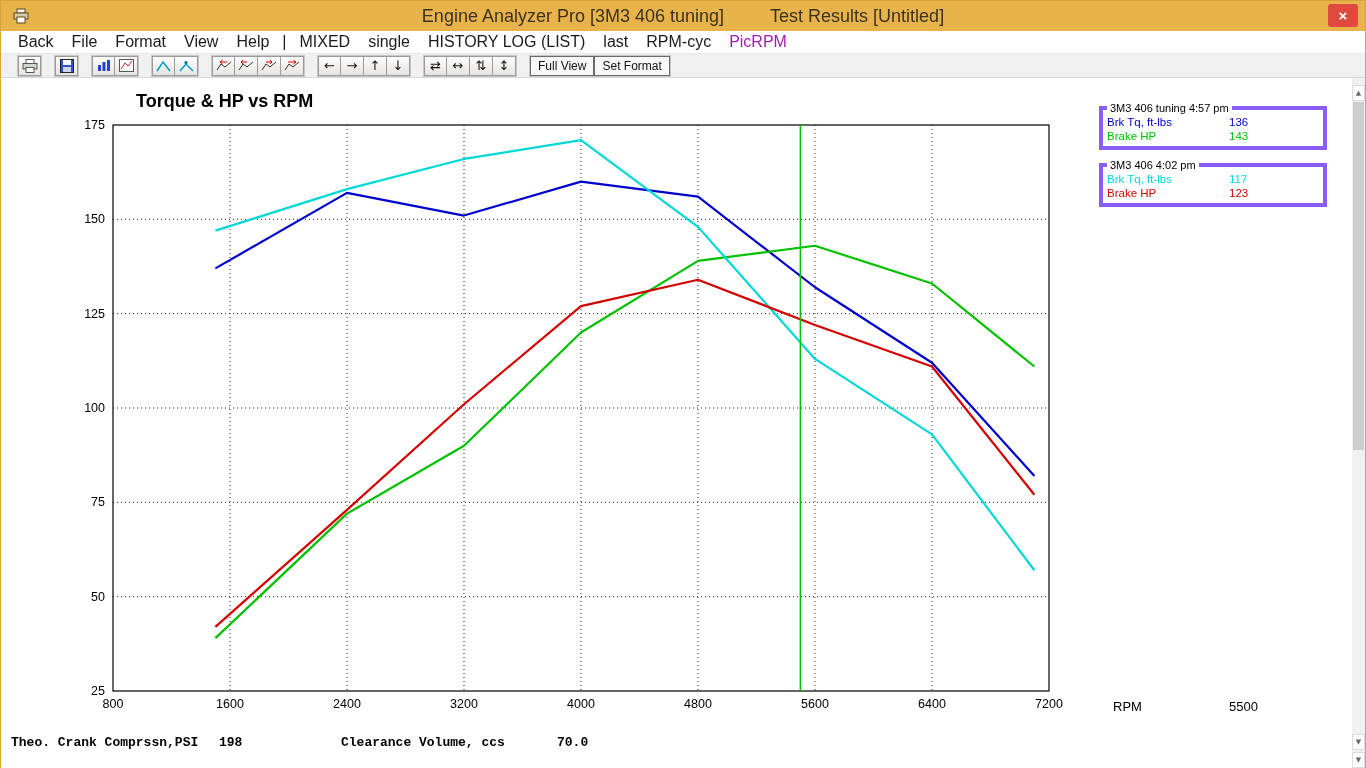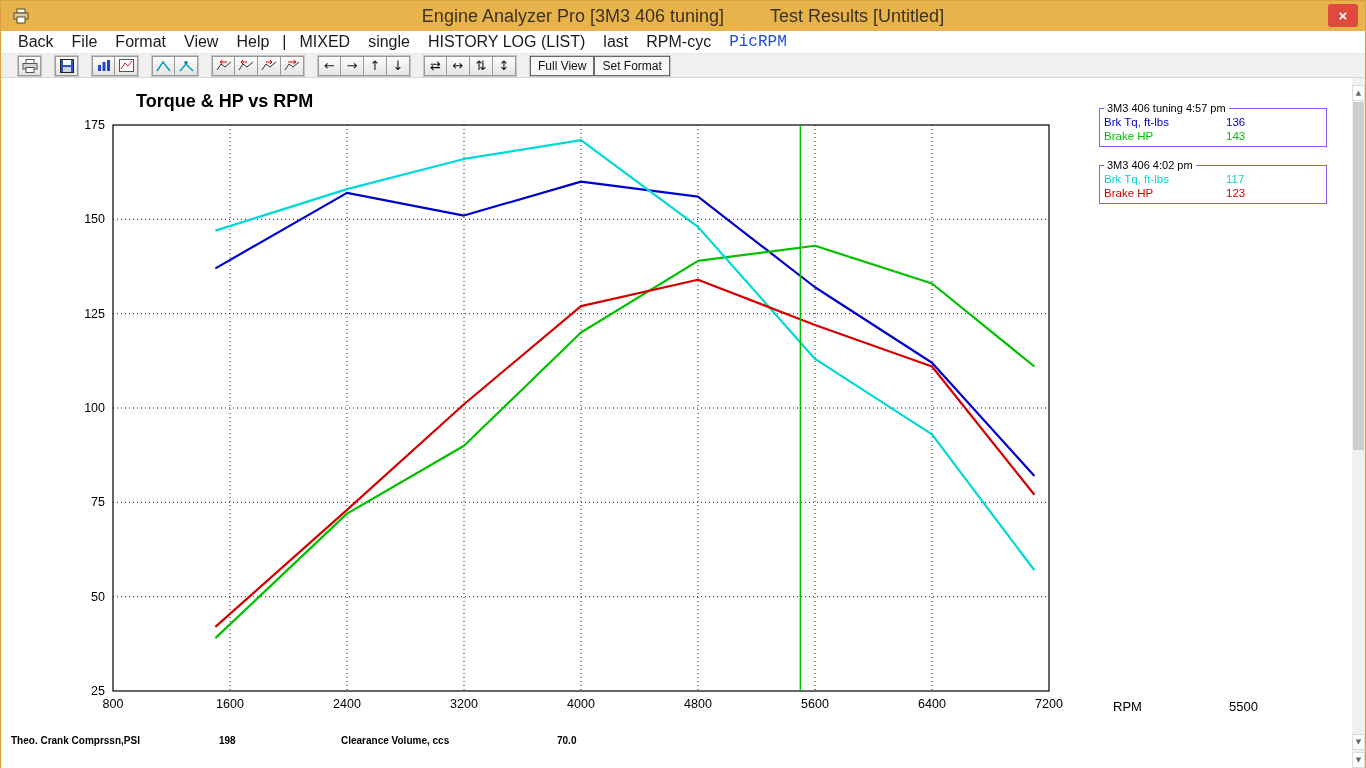--- a/index.html
+++ b/index.html
@@ -15,21 +15,21 @@
                   font-size:18px; color:#3c3222; }
   .close-btn { position:absolute; right:7px; top:3px; width:30px; height:23px; background:#e0493e;
                border-radius:3px; color:#fff; font-size:15px; font-weight:bold;
                display:flex; align-items:center; justify-content:center; cursor:default; }
 
   
   .menubar { height:23px; background:#fff; display:flex; align-items:center; padding-left:8px;
              font-size:16px; color:#1a1a1a; border-bottom:1px solid #e8e8e8; }
   .menu-item { padding:0 9px; height:100%; display:flex; align-items:center; }
   .menu-item.sep { padding:0 4px; }
-  .menu-item.disabled { color:#1d4ed8;font-family:Liberation Mono, monospace; }
+  .menu-item.disabled { color:#a21caf; }
 
   
   .toolbar { height:24px; background:#f0f0f0; display:flex; align-items:center; padding:2px 0 2px 16px;
              border-bottom:1px solid #d8d8d8; }
   .tgroup { display:flex; margin-right:12px; border:1px solid #c6c6c6; background:#f0f0f0; }
   .tbtn { width:23px; height:20px; border:1px solid #9a9a9a; background:linear-gradient(#fdfdfd,#e6e4e2);
           display:flex; align-items:center; justify-content:center; font-size:13px; color:#111;
           padding:0; margin:0; font-family:"DejaVu Sans", sans-serif; }
   .tbtn + .tbtn { border-left:none; }
   .tbtn.wide { width:auto; padding:0 7px; font-size:12px; font-family:"Liberation Sans",sans-serif;
@@ -38,32 +38,32 @@
   
   .main { position:relative; height:691px; background:#fff; }
   .chart-title { position:absolute; left:135px; top:13px; font-size:18px; font-weight:bold; color:#000; }
   #chart-svg text { font-family:"Liberation Sans", sans-serif; font-size:12.5px; fill:#000; }
   #chart-svg .ytick { text-anchor:end; }
   #chart-svg .xtick { text-anchor:middle; }
   #chart-svg .grid { stroke:#222; stroke-width:1; stroke-dasharray:1 3; }
   #chart-svg .plot-border { fill:none; stroke:#000; stroke-width:1.2; }
 
   
-  .legend-box { position:absolute; width:228px; background:#fff; border:1px solid #8b5cf6;
+  .legend-box { position:absolute; width:228px; background:#fff; border:4px solid #8b5cf6;
                 padding:1px 0 3px 0; }
   .legend-box legend { font-size:11px; color:#000; padding:0 3px; margin-left:4px; }
   .legend-row { display:flex; font-size:11.5px; line-height:14px; padding-left:4px; }
   .legend-row .ll { width:122px; }
   .legend-row .lv { width:40px; }
 
   .readout { position:absolute; top:621px; font-size:13px; color:#000; }
 
   
   .footer { position:absolute; left:0; right:14px; bottom:0; height:34px; background:#fff;
-            font-family:Liberation Sans, sans-serif; font-weight:bold; font-size:10px; color:#000; }
+            font-family:Liberation Mono, monospace; font-weight:bold; font-size:13px; color:#000; }
   .footer-row { position:relative; height:17px; }
   .footer-row span { position:absolute; white-space:pre; }
   .fl { left:10px; } .fv { left:218px; } .rl { left:340px; } .rv { left:556px; }
 
   
   .scrollbar { position:absolute; right:0; top:0; bottom:0; width:13px; background:#f0f0f0; }
   .sb-btn { position:absolute; left:0; width:13px; height:16px; background:#fdfdfd; border:1px solid #dcdcdc;
             display:flex; align-items:center; justify-content:center; font-size:7px; color:#6a6a6a;
             font-family:"DejaVu Sans", sans-serif; }
   .sb-thumb { position:absolute; left:1px; width:11px; background:#cdcdcd; }

